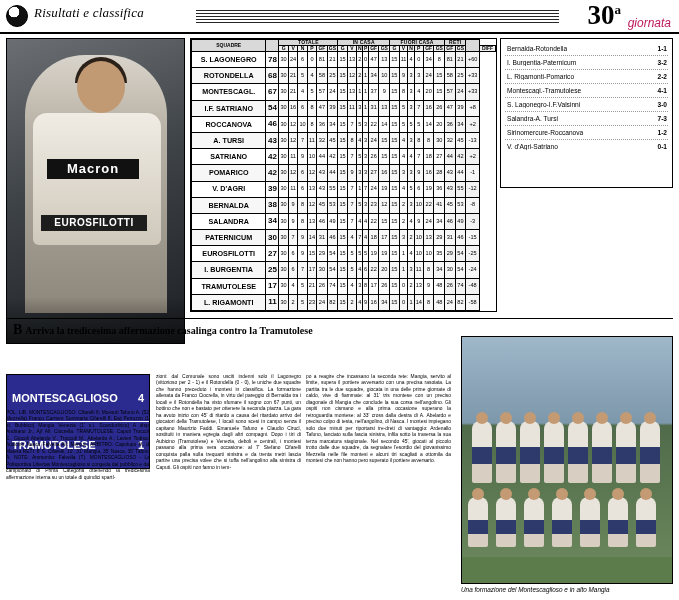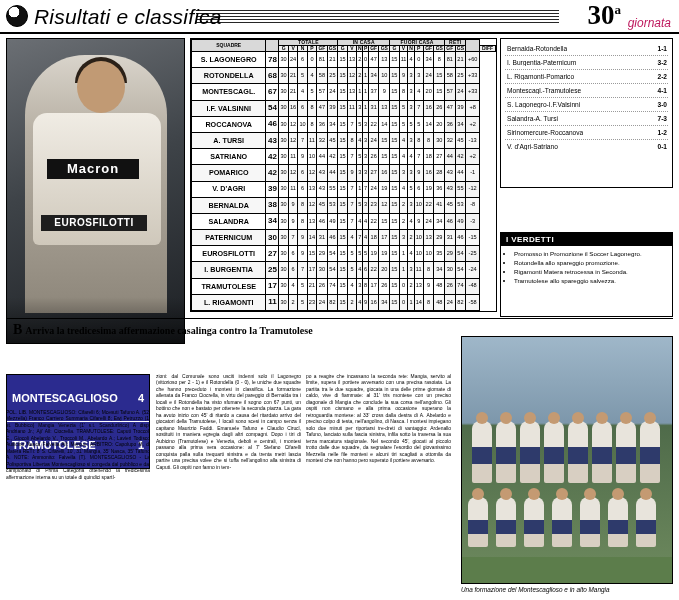--- a/index.html
+++ b/index.html
@@ -22,22 +22,22 @@
   .mast-ball {
     position:absolute; left:6px; top:5px; width:22px; height:22px;
     border-radius:50%;
     background:
       radial-gradient(circle at 35% 30%, #fff 0 28%, transparent 29%),
       #111;
     border:1px solid #000;
   }
   .mast-title {
     position:absolute; left:34px; top:5px;
-    font-family:Liberation Sans, sans-serif;
-    font-size:21px; font-style:italic; font-weight:normal;
+    font-family:Liberation Serif, serif;
+    font-size:13px; font-style:italic; font-weight:normal;
     letter-spacing:0.2px;
   }
   .mast-lines {
     position:absolute; left:196px; top:10px; right:120px; height:14px;
     background:repeating-linear-gradient(to bottom,#000 0 1px,transparent 1px 3px);
     opacity:.85;
   }
   .mast-num {
     position:absolute; right:58px; top:0px;
     font-family:"Liberation Serif", serif;
@@ -339,21 +339,21 @@
               <td class="num">8</td>
               <td class="num">3</td>
               <td class="num">4</td>
               <td class="num">20</td>
               <td class="num">15</td>
               <td class="last">57</td>
               <td class="last">24</td>
               <td class="last">+33</td>
             </tr>
             <tr class="shade">
-              <td class="team">I.F. VALSINNI</td>
+              <td class="team">I.F. SATRIANO</td>
               <td class="pts">54</td>
               <td class="num">30</td>
               <td class="num">16</td>
               <td class="num">6</td>
               <td class="num">8</td>
               <td class="num">47</td>
               <td class="num">39</td>
               <td class="num">15</td>
               <td class="num">11</td>
               <td class="num">3</td>
@@ -702,29 +702,20 @@
         <div class="res-row">
           <span class="res-name">Sirinomercure-Roccanova</span>
           <span class="res-score">1-2</span>
         </div>
         <div class="res-row">
           <span class="res-name">V. d'Agri-Satriano</span>
           <span class="res-score">0-1</span>
         </div>
       </div>
 
-    <div class="verdetti">
-      <div class="verdetti-hdr">I VERDETTI</div>
-      <ul id="verdetti-items">
-          <li>Promosso in Promozione il Soccer Lagonegro.</li>
-          <li>Rotondella allo spareggio promozione.</li>
-          <li>Rigamonti Matera retrocessa in Seconda.</li>
-          <li>Tramutolese allo spareggio salvezza.</li>
-        </ul>
-    </div>
   </div>
 
   <div class="article">
     <div class="art-rule"></div>
 
     <div class="kicker"><span class="bigB">B</span><span>Arriva la tredicesima affermazione casalinga contro la Tramutolese</span></div>
 
 
     <div class="scorebox">
       <div class="sb-row">

